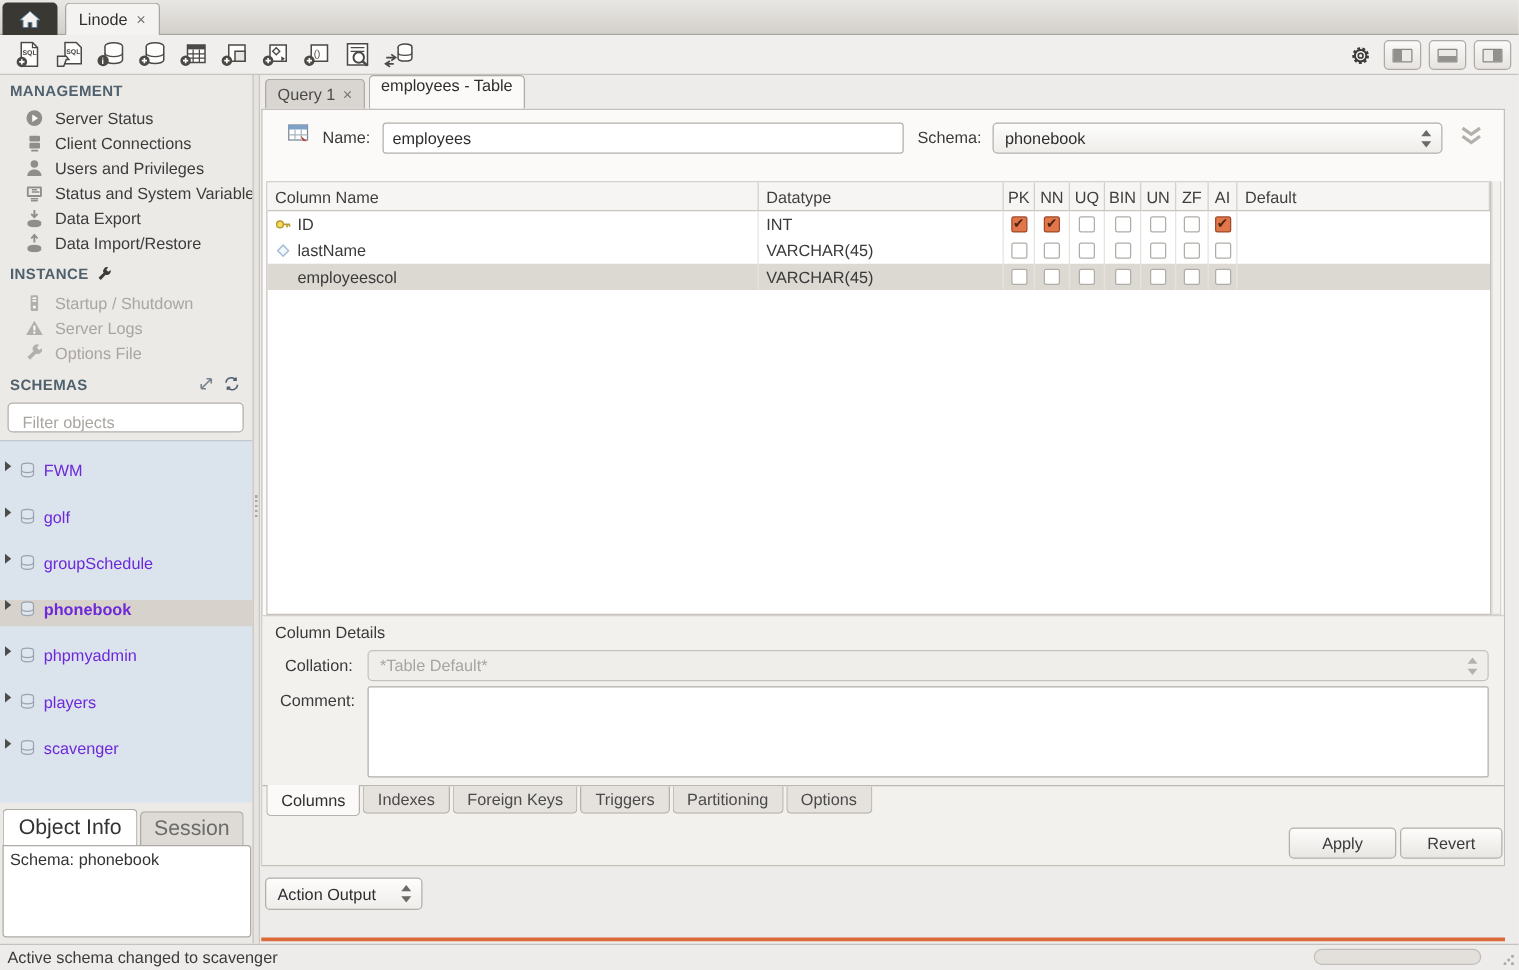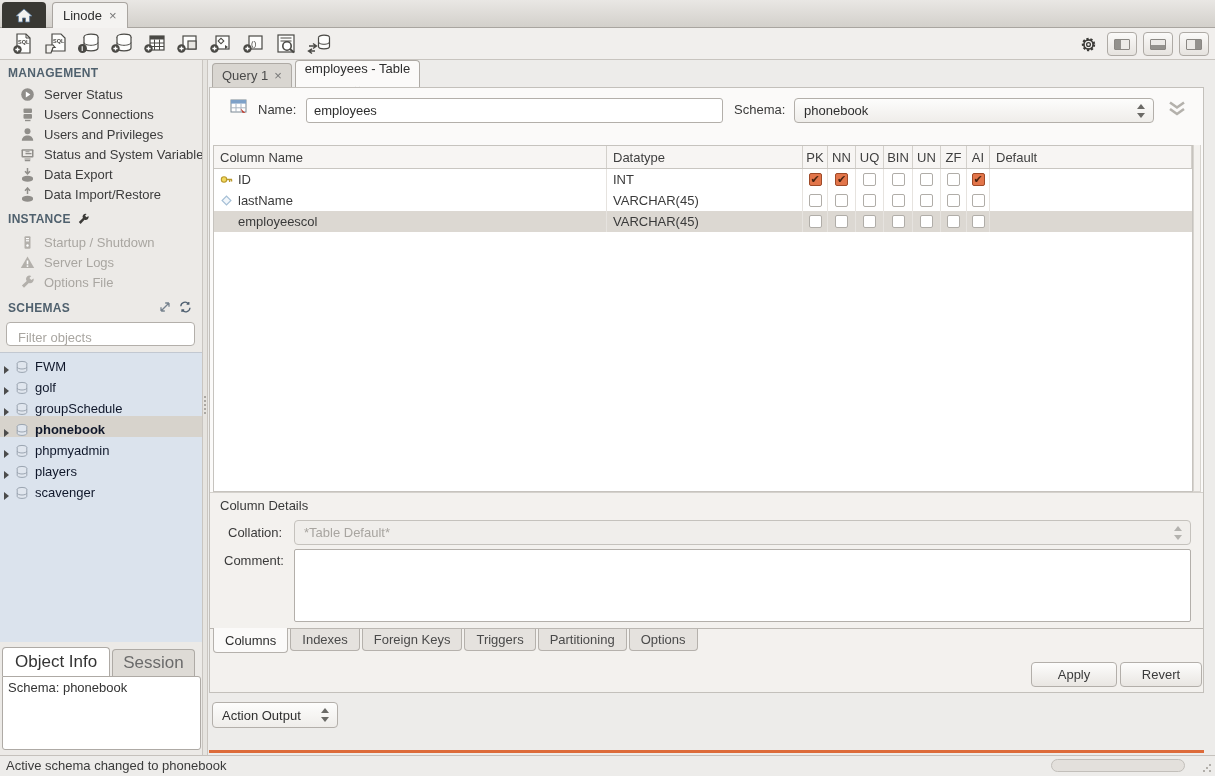--- a/index.html
+++ b/index.html
@@ -44,21 +44,21 @@
   .side-item.disabled { color:#a9a6a1; }
   .side-item .ic { width:15px; height:15px; flex:none; display:flex; align-items:center; justify-content:center; }
   .schema-hdr-icons { position:absolute; right:10px; top:241px; display:flex; gap:8px; }
   .filter-box { position:absolute; left:6px; top:262px; width:189px; height:24px; background:#fff;
     border:1px solid #b3afaa; border-radius:4px; display:flex; align-items:flex-end; padding:0 6px; gap:5px; }
   .filter-box input { border:none; outline:none; flex:1; font-size:13px; color:#444; background:transparent;
     font-family:inherit; }
   .filter-box input::placeholder { color:#a9a6a1; }
   .schema-list { position:absolute; left:0; top:292px; width:202px; height:290px; background:#dbe3ed;
     border-top:1px solid #c2c8d1; }
-  .schema-row { height:21px; display:flex; align-items:flex-end; gap:6px; padding-left:4px; color:#0f172a; }
+  .schema-row { height:21px; display:flex; align-items:flex-start; gap:6px; padding-left:4px; color:#6d28d9;margin-top:16px; }
   .schema-row.selected { background:#d7d3cc; font-weight:bold; }
   .tri { width:0; height:0; border-left:5px solid #4c4c4c; border-top:4px solid transparent; border-bottom:4px solid transparent; flex:none; }
   .info-tabs { position:absolute; left:2px; top:592px; display:flex; align-items:flex-end; height:24px; }
   .info-tab { padding:3px 10px; font-size:17px; border:1px solid #aeaaa5; border-bottom:none;
     border-radius:4px 4px 0 0; background:#dedbd6; color:#6b6b6b; margin-right:2px;margin-top:24px; }
   .info-tab.active { background:#fff; color:#333; padding:4px 12px; }
   .info-box { position:absolute; left:2px; top:616px; width:199px; height:74px; background:#fff;
     border:1px solid #aeaaa5; border-radius:0 3px 3px 3px; padding:3px 5px; font-size:13px; color:#333; }
 
   
@@ -297,21 +297,21 @@
           <span>Server Status</span>
       </div>
       <div class="side-item">
         <span class="ic">
           <svg width="15" height="15">
               <rect x="3.5" y="1.5" width="8.5" height="4.6" rx="1" fill="#908e8a"></rect>
               <rect x="3.5" y="7.1" width="8.5" height="4.6" rx="1" fill="#908e8a"></rect>
               <path d="M5 13.5h5.5" stroke="#908e8a" stroke-width="1.4"></path>
             </svg>
         </span>
-          <span>Users Connections</span>
+          <span>Client Connections</span>
       </div>
       <div class="side-item">
         <span class="ic">
           <svg width="15" height="15">
               <circle cx="7.5" cy="4.2" r="3" fill="#908e8a"></circle>
               <path d="M1.8 13.8c0-3.4 2.6-5.3 5.7-5.3s5.7 1.9 5.7 5.3z" fill="#908e8a"></path>
             </svg>
         </span>
           <span>Users and Privileges</span>
       </div>
@@ -659,18 +659,18 @@
     <div class="action">
       <div class="ao-select">
         <span>Action Output</span>
         <span class="spin"></span>
       </div>
       <div class="ao-orange"></div>
     </div>
   </div>
 
   <div class="statusbar">
-    <span class="status-text">Active schema changed to phonebook</span>
+    <span class="status-text">Active schema changed to scavenger</span>
     <div class="hthumb"></div>
     <div class="resize-grip"></div>
   </div>
 
 </div>
 
 </body></html>

